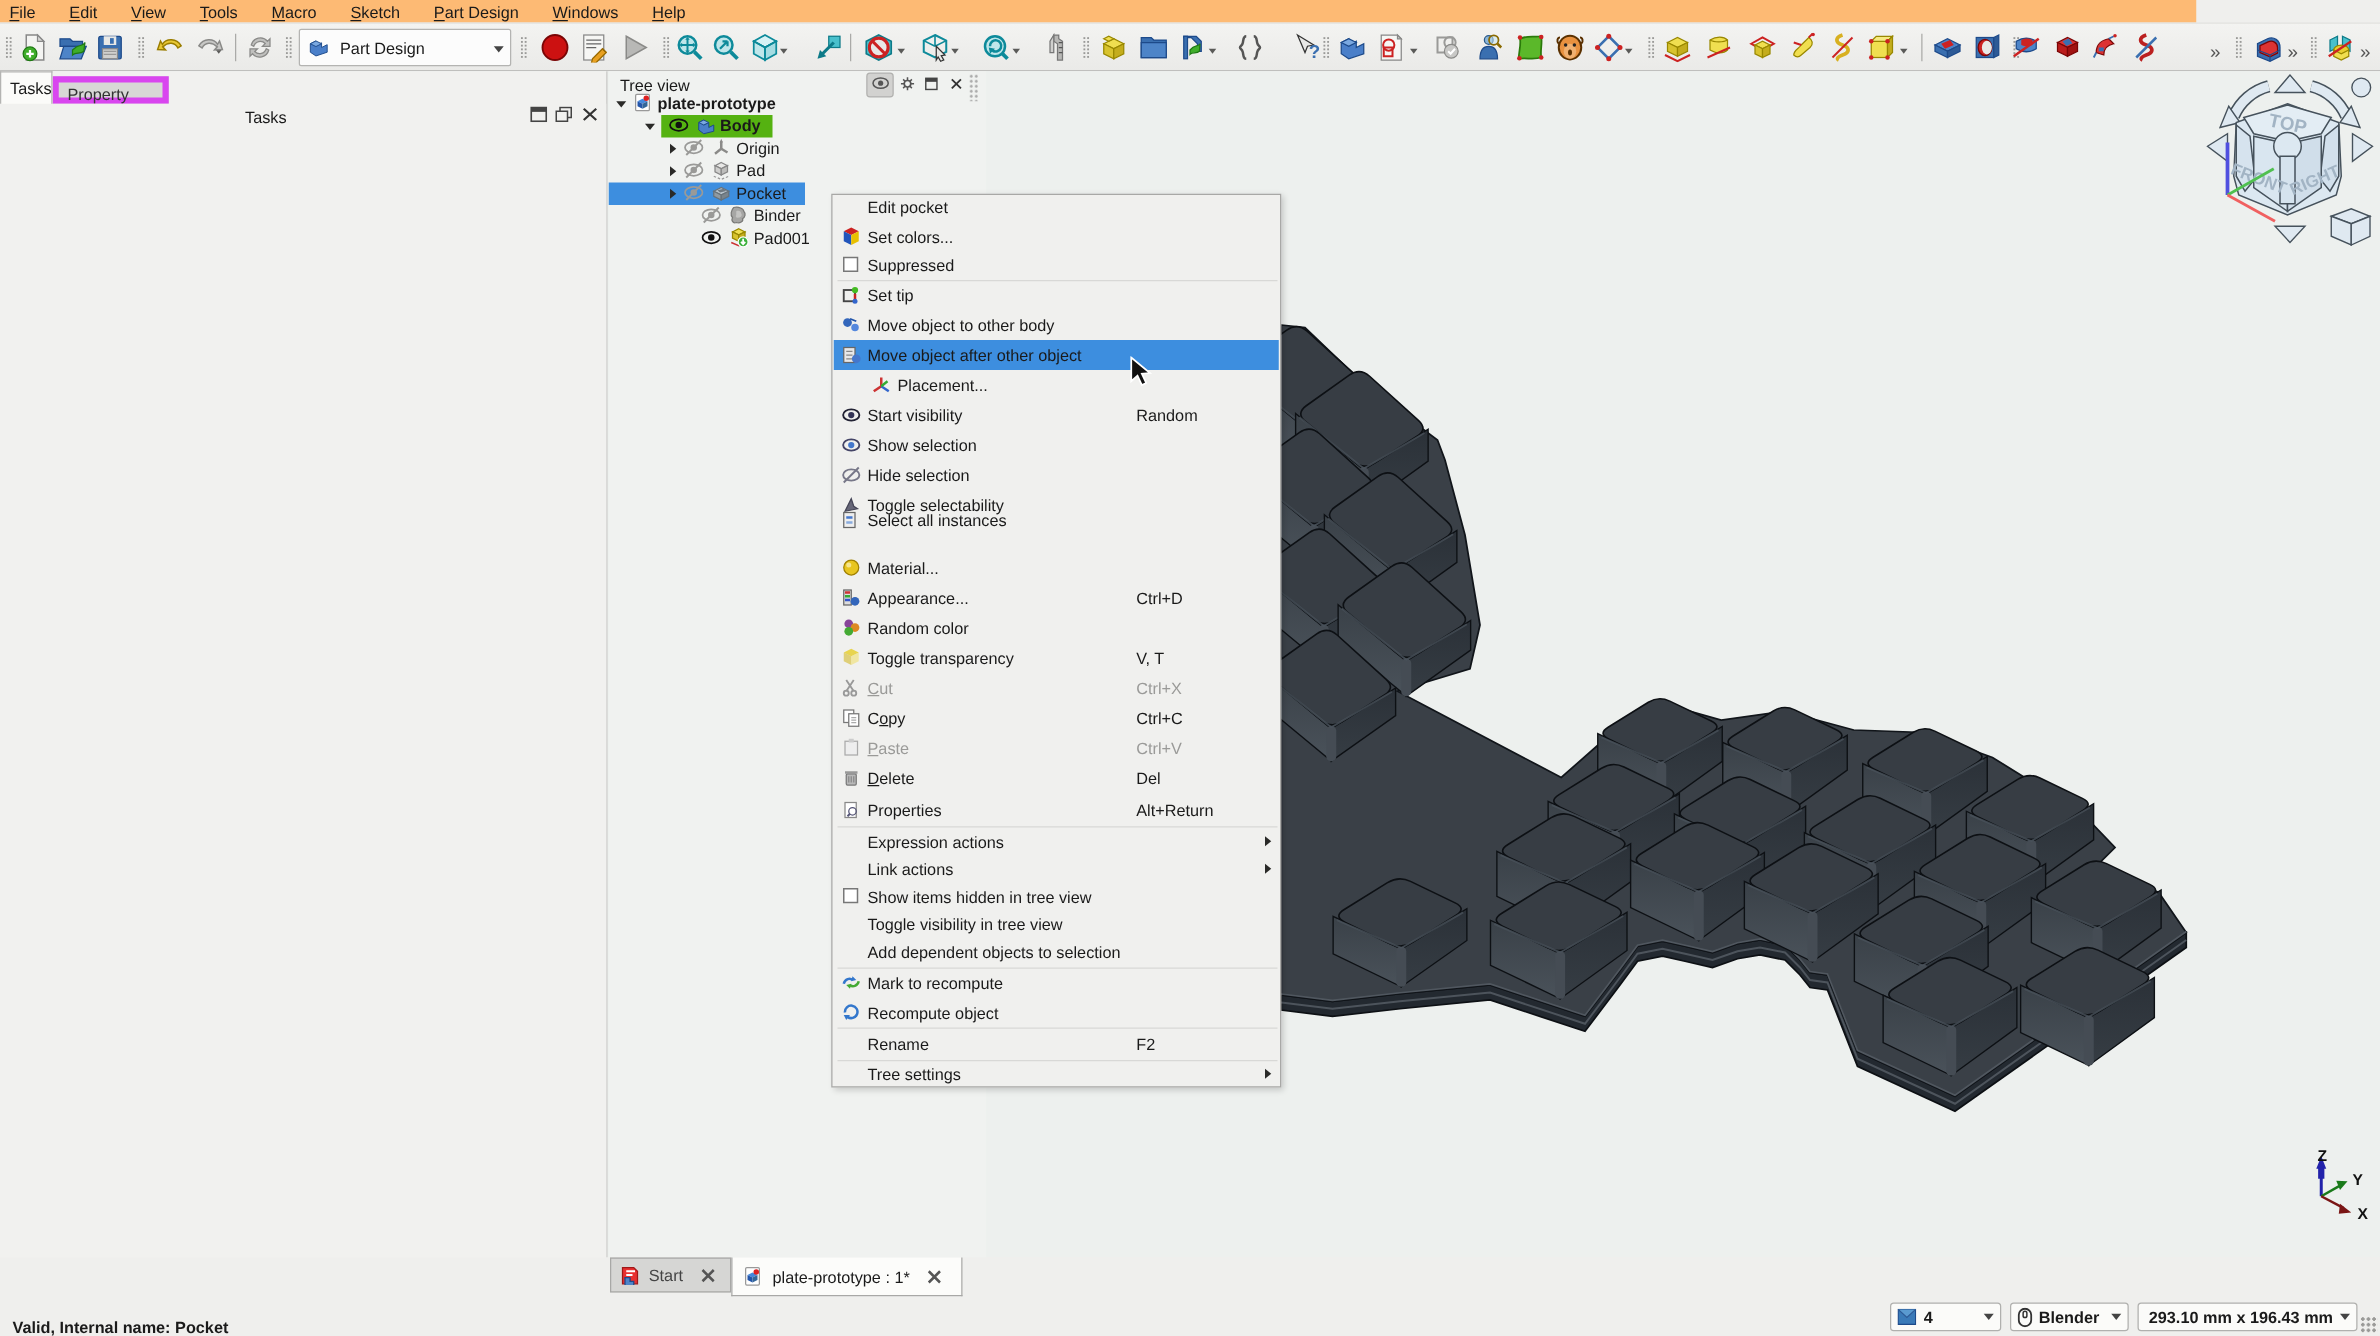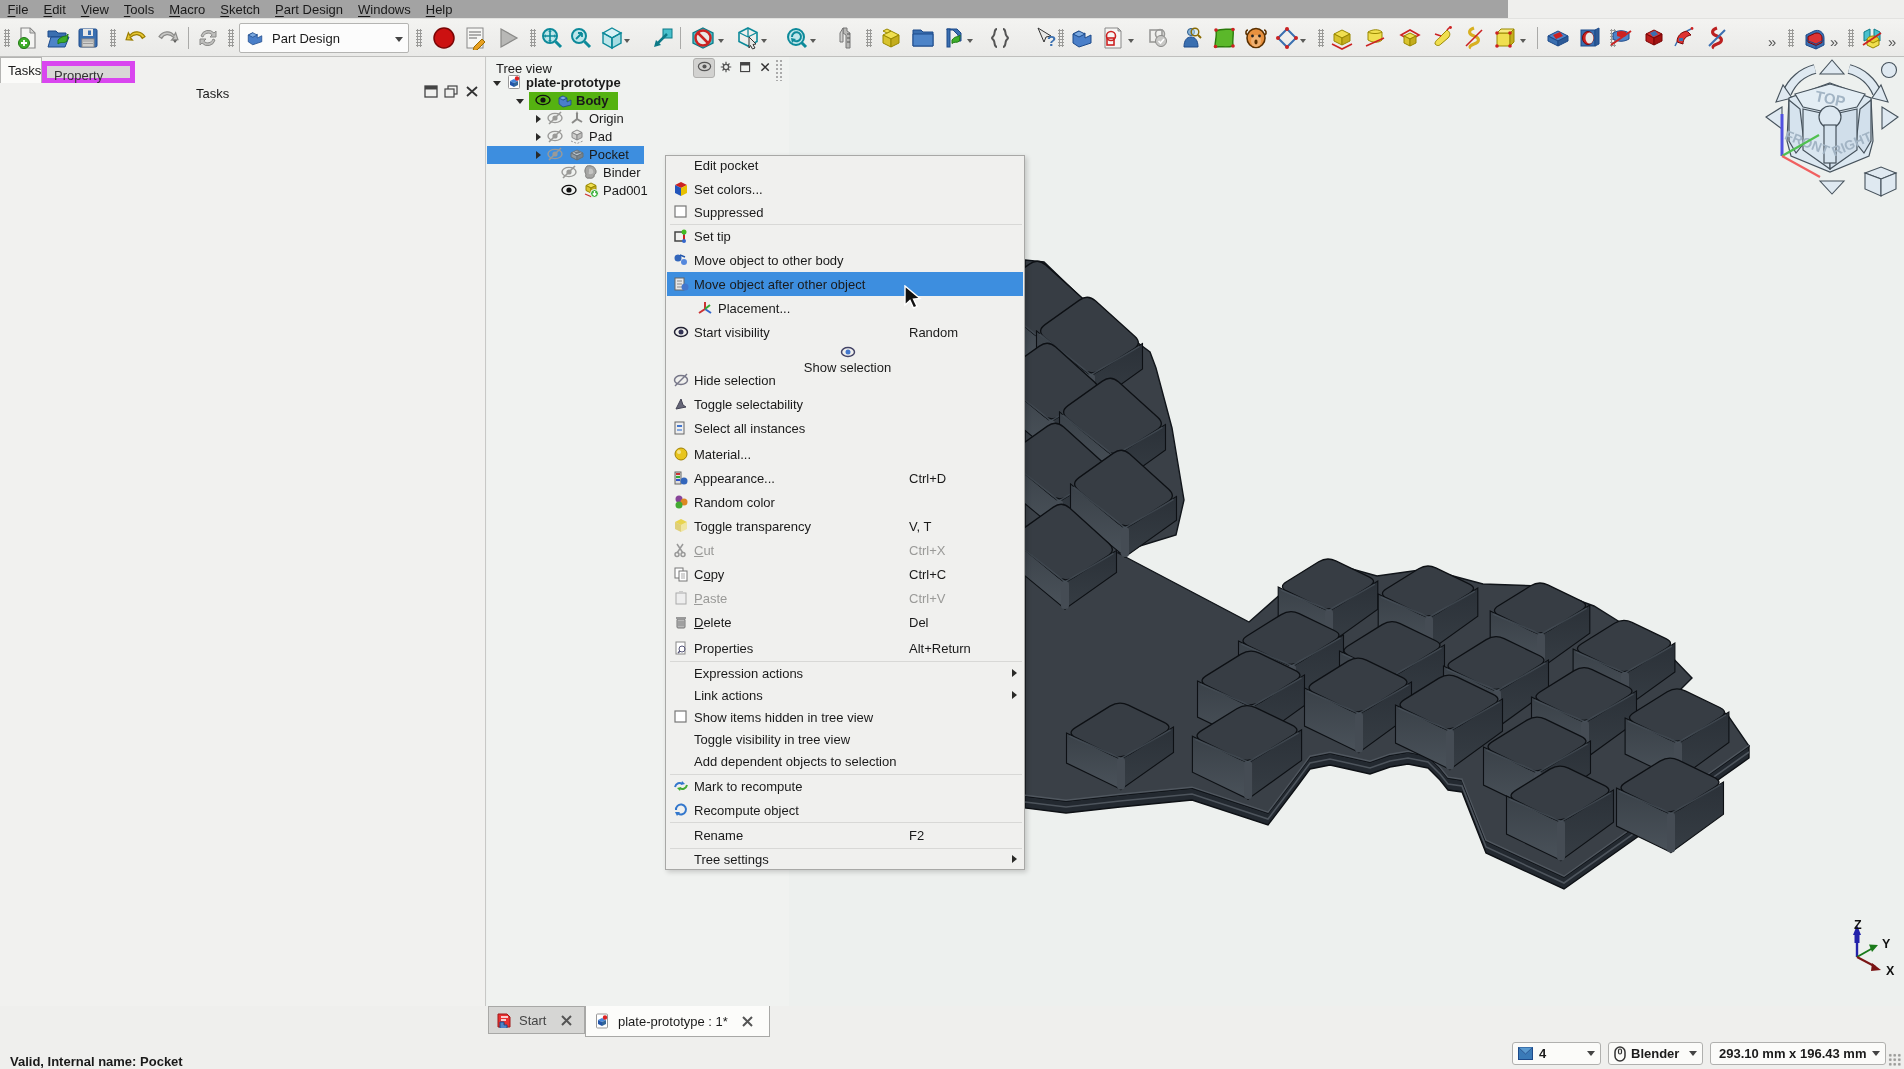--- a/index.html
+++ b/index.html
@@ -1,19 +1,19 @@
 <!DOCTYPE html>
 <html><head>
 <meta charset="utf-8">
 <style>
 * { margin:0; padding:0; box-sizing:border-box; }
 html,body { width:1904px; height:1069px; overflow:hidden;
   font-family:"Liberation Sans", sans-serif; font-size:13px; color:#1a1a1a; background:#efefed; }
-#menubar { position:absolute; left:0; top:0; width:1508px; height:18px; background:#a3a3a3;
-  display:flex; align-items:center; }
+#menubar { position:absolute; left:0; top:0; width:1757px; height:18px; background:#fdba74;
+  display:flex; align-items:center;gap:12px; }
 #menubar span { padding:0 7.5px; }
 #menubar u { text-decoration-thickness:1px; text-underline-offset:2px; }
 #toolbar { position:absolute; left:0; top:18px; width:1904px; height:39px;
   background:linear-gradient(#f3f3f1,#eaeae8); border-top:1px solid #e2e2e0; border-bottom:1px solid #bfbfbd; }
 .ticon { position:absolute; top:7px; width:24px; height:24px; }
 .handle { position:absolute; top:10px; width:6px; height:18px;
   background-image:radial-gradient(circle, #9a9a98 1px, transparent 1.1px); background-size:3px 3px; }
 .tsep { position:absolute; top:8px; width:1px; height:22px; background:#aaaaa8; }
 .drop { position:absolute; top:20px; width:0; height:0; border-left:3.5px solid transparent;
   border-right:3.5px solid transparent; border-top:4px solid #5a5a58; }
@@ -715,41 +715,41 @@
         <span class="lb">Placement...</span>
       </div>
 <div class="mi" style="top:164px;">
         <span class="ic"><svg width="16" height="16" viewBox="0 0 16 16">
             <ellipse cx="8" cy="8" rx="6.5" ry="4.5" fill="none" stroke="#223" stroke-width="1.5"></ellipse>
             <circle cx="8" cy="8" r="2.5" fill="#335"></circle>
           </svg></span>
         <span class="lb">Start visibility</span>
         <span class="sc">Random</span>
       </div>
-<div class="mi" style="top:188px;flex-direction:column;">
+<div class="mi" style="top:188px;">
         <span class="ic"><svg width="16" height="16" viewBox="0 0 16 16">
             <ellipse cx="8" cy="8" rx="6.5" ry="4.5" fill="none" stroke="#446" stroke-width="1.5"></ellipse>
             <circle cx="8" cy="8" r="2.5" fill="#4477cc"></circle>
           </svg></span>
         <span class="lb">Show selection</span>
       </div>
 <div class="mi" style="top:212px;">
         <span class="ic"><svg width="16" height="16" viewBox="0 0 16 16">
             <ellipse cx="8" cy="8" rx="6.5" ry="4.5" fill="none" stroke="#778" stroke-width="1.5"></ellipse>
             <path d="M2 14 L14 2" stroke="#778" stroke-width="1.5"></path>
           </svg></span>
         <span class="lb">Hide selection</span>
       </div>
 <div class="mi" style="top:236px;">
         <span class="ic"><svg width="16" height="16" viewBox="0 0 16 16">
             <path d="M3 13 L8 3 L10 9 L13 11 Z" fill="#667" stroke="#445"></path>
           </svg></span>
         <span class="lb">Toggle selectability</span>
       </div>
-<div class="mi" style="top:260px;">
+<div class="mi" style="top:248px;">
         <span class="ic"><svg width="16" height="16" viewBox="0 0 16 16">
             <rect x="2" y="2" width="9" height="12" fill="#eee" stroke="#666"></rect>
             <rect x="4" y="5" width="5" height="2" fill="#4477cc"></rect>
             <rect x="4" y="9" width="5" height="2" fill="#88aadd"></rect>
           </svg></span>
         <span class="lb">Select all instances</span>
       </div>
 <div class="mi" style="top:286px;">
         <span class="ic"><svg width="16" height="16" viewBox="0 0 16 16">
             <circle cx="8" cy="8" r="6" fill="#e8c520" stroke="#a08000"></circle>

